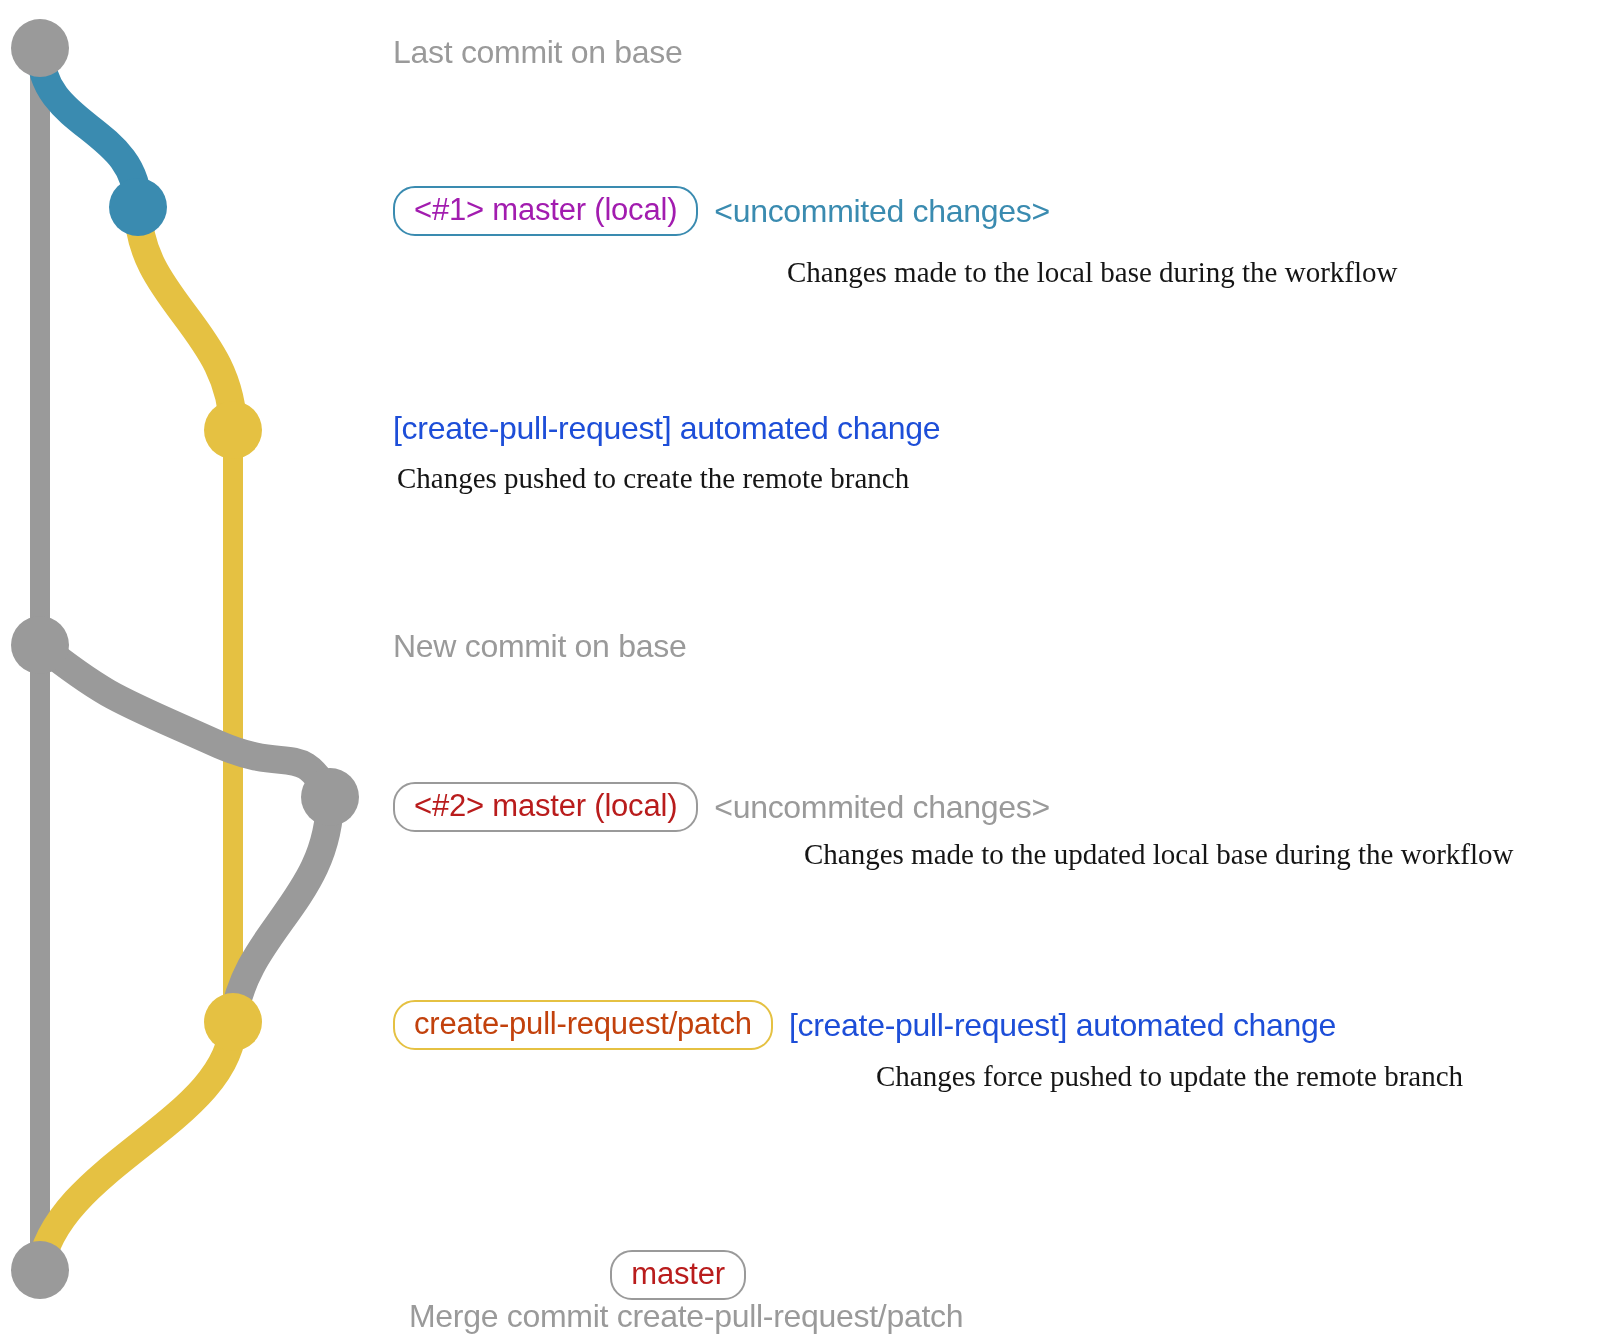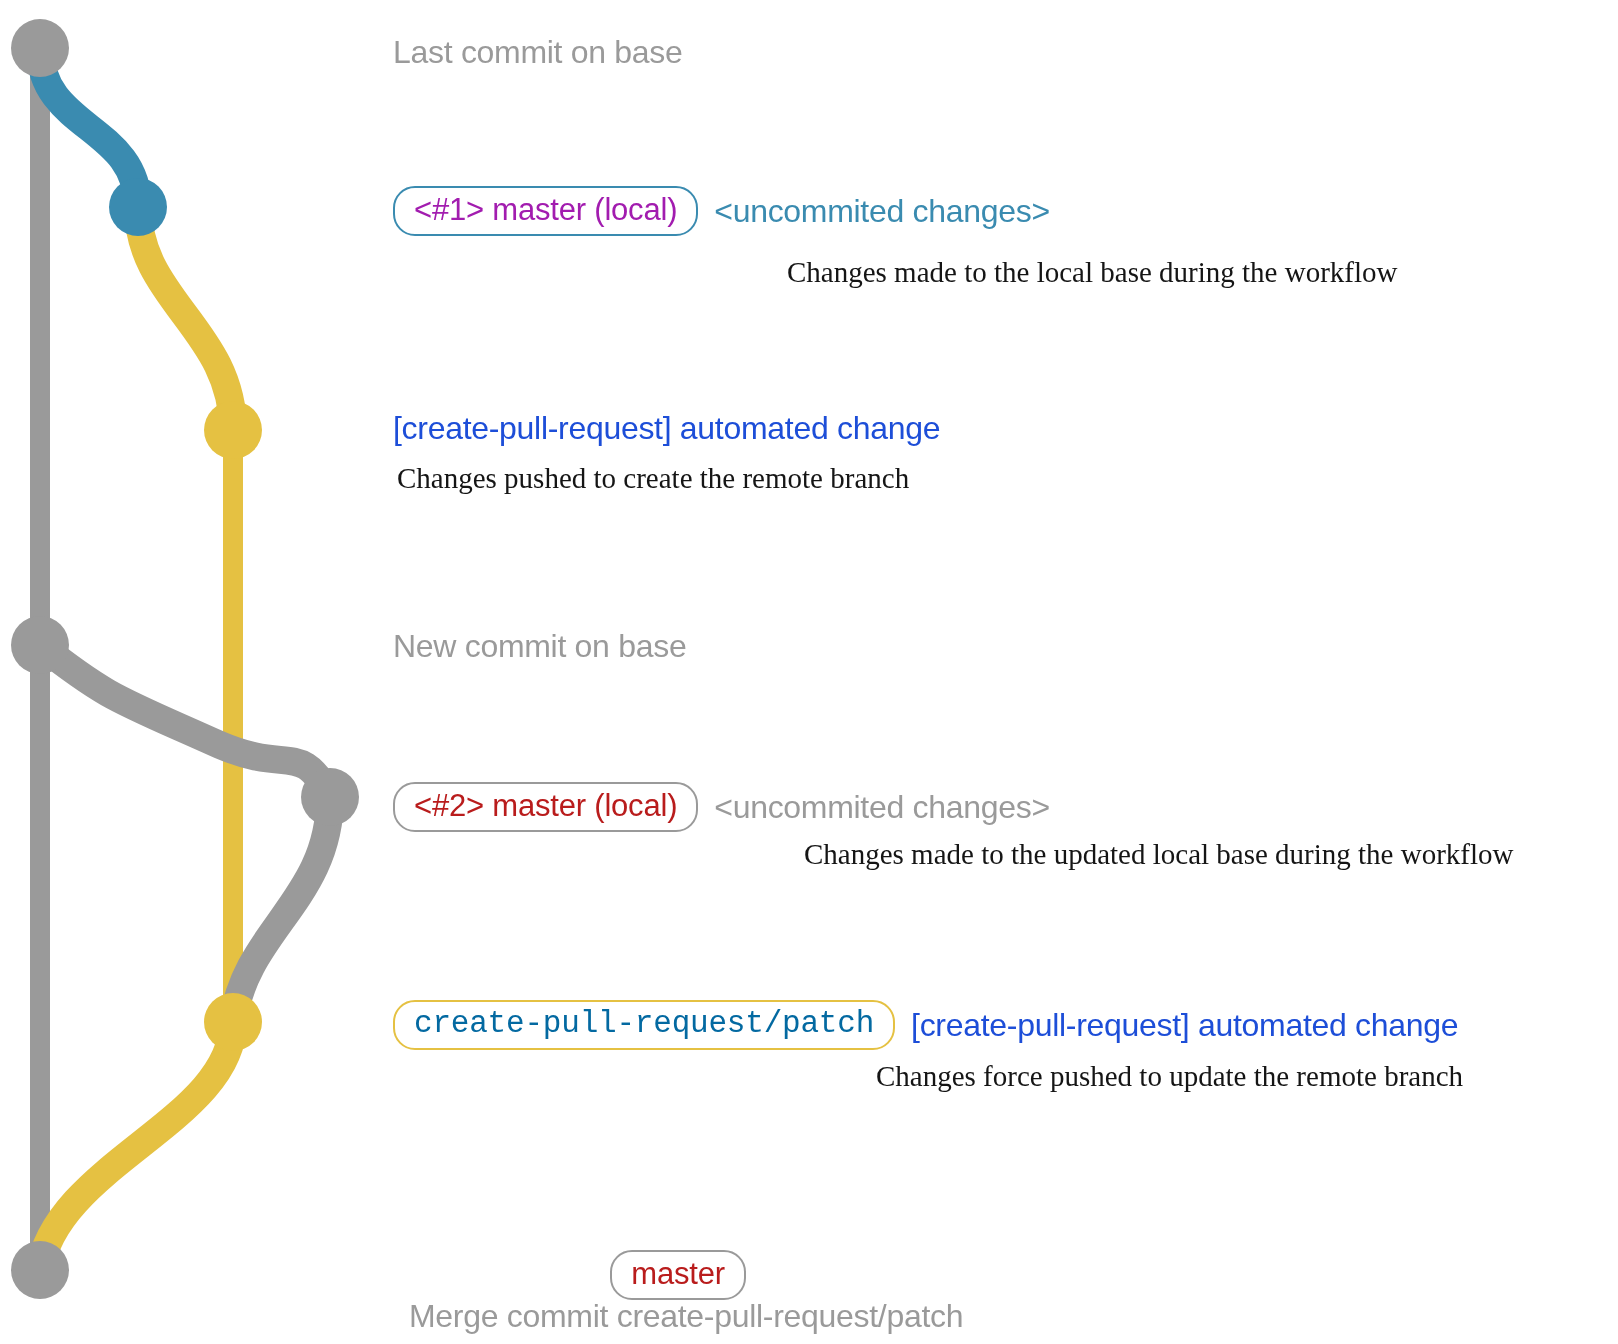--- a/index.html
+++ b/index.html
@@ -52,22 +52,21 @@
     font-family: "Liberation Sans", sans-serif;
     background: transparent;
   }
   .ref-badge.blue {
     border-color: #3a8bb0;
     color: #a21caf;
     text-align: right;
   }
   .ref-badge.yellow {
     border-color: #e5c142;
-    color: #0369a1;
-    font-family: Liberation Mono, monospace;
+    color: #c2410c;
   }
 
   .commit-subject {
     font-size: 32px;
     line-height: 1;
     color: #9a9a9a;
     letter-spacing: -0.3px;
     text-align: right;
   }
   .commit-subject.blue { color: #3a8bb0; }

